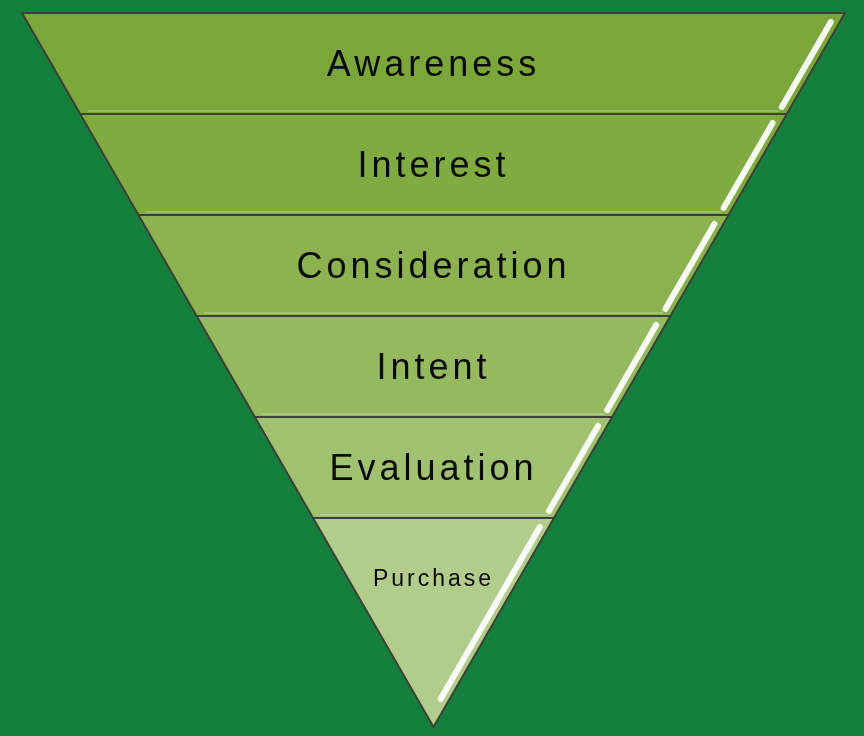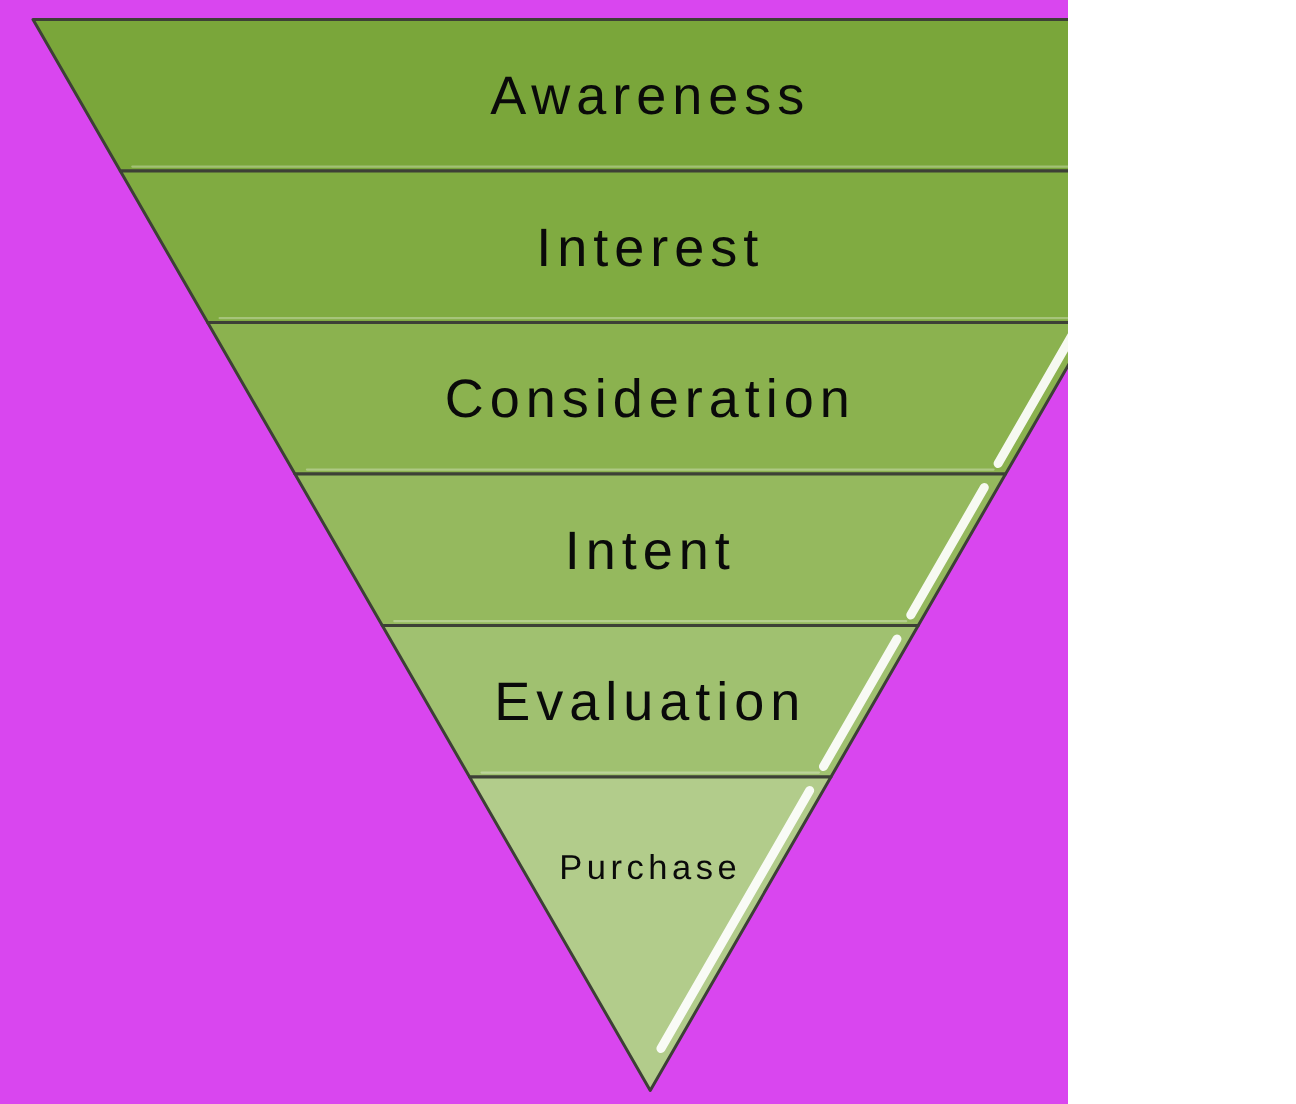--- a/index.html
+++ b/index.html
@@ -2,23 +2,23 @@
 <html><head>
 <meta charset="utf-8">
 <style>
   html, body {
     margin: 0;
     padding: 0;
     background: #ffffff;
   }
   .stage {
     position: relative;
-    width: 712px;
+    width: 864px;
     height: 736px;
-    background: #d946ef;
+    background: #15803d;
     overflow: hidden;
     font-family: "Liberation Sans", sans-serif;
   }
   svg.funnel {
     display: block;
     width: 864px;
     height: 736px;
   }
   .level-label {
     font-family: "Liberation Sans", sans-serif;

